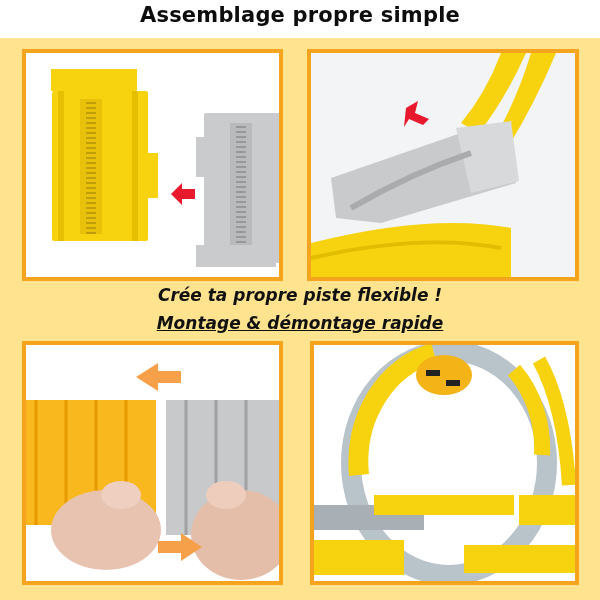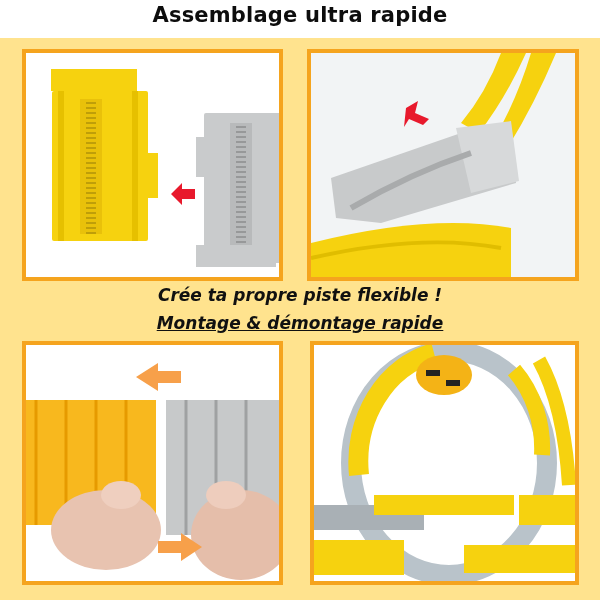--- a/index.html
+++ b/index.html
@@ -16,21 +16,21 @@
   #m2{top:313px;text-decoration:underline;}
   .abs{position:absolute;}
   .yellow{background:#F6D20F;}
   .grey{background:#C9CBCC;}
   .rail{position:absolute;background:repeating-linear-gradient(0deg,rgba(0,0,0,0.18) 0 2px,transparent 2px 5px);}
 </style>
 </head>
 <body>
 
 <div class="topband"></div>
-<div class="title">Assemblage ultra rapide</div>
+<div class="title">Assemblage propre simple</div>
 
 <div class="panel" id="p1">
   <div class="abs yellow" style="left:25px;top:16px;width:86px;height:22px;"></div>
   <div class="abs yellow" style="left:26px;top:38px;width:96px;height:150px;border-radius:2px;">
     <div class="abs" style="left:28px;top:8px;width:22px;height:135px;background:#e9c10a;"></div>
     <div class="rail" style="left:34px;top:8px;width:10px;height:135px;"></div>
     <div class="abs" style="left:6px;top:0;width:6px;height:150px;background:#e6c000;"></div>
     <div class="abs" style="left:80px;top:0;width:6px;height:150px;background:#e6c000;"></div>
   </div>
   <div class="abs yellow" style="left:120px;top:100px;width:12px;height:45px;"></div>

